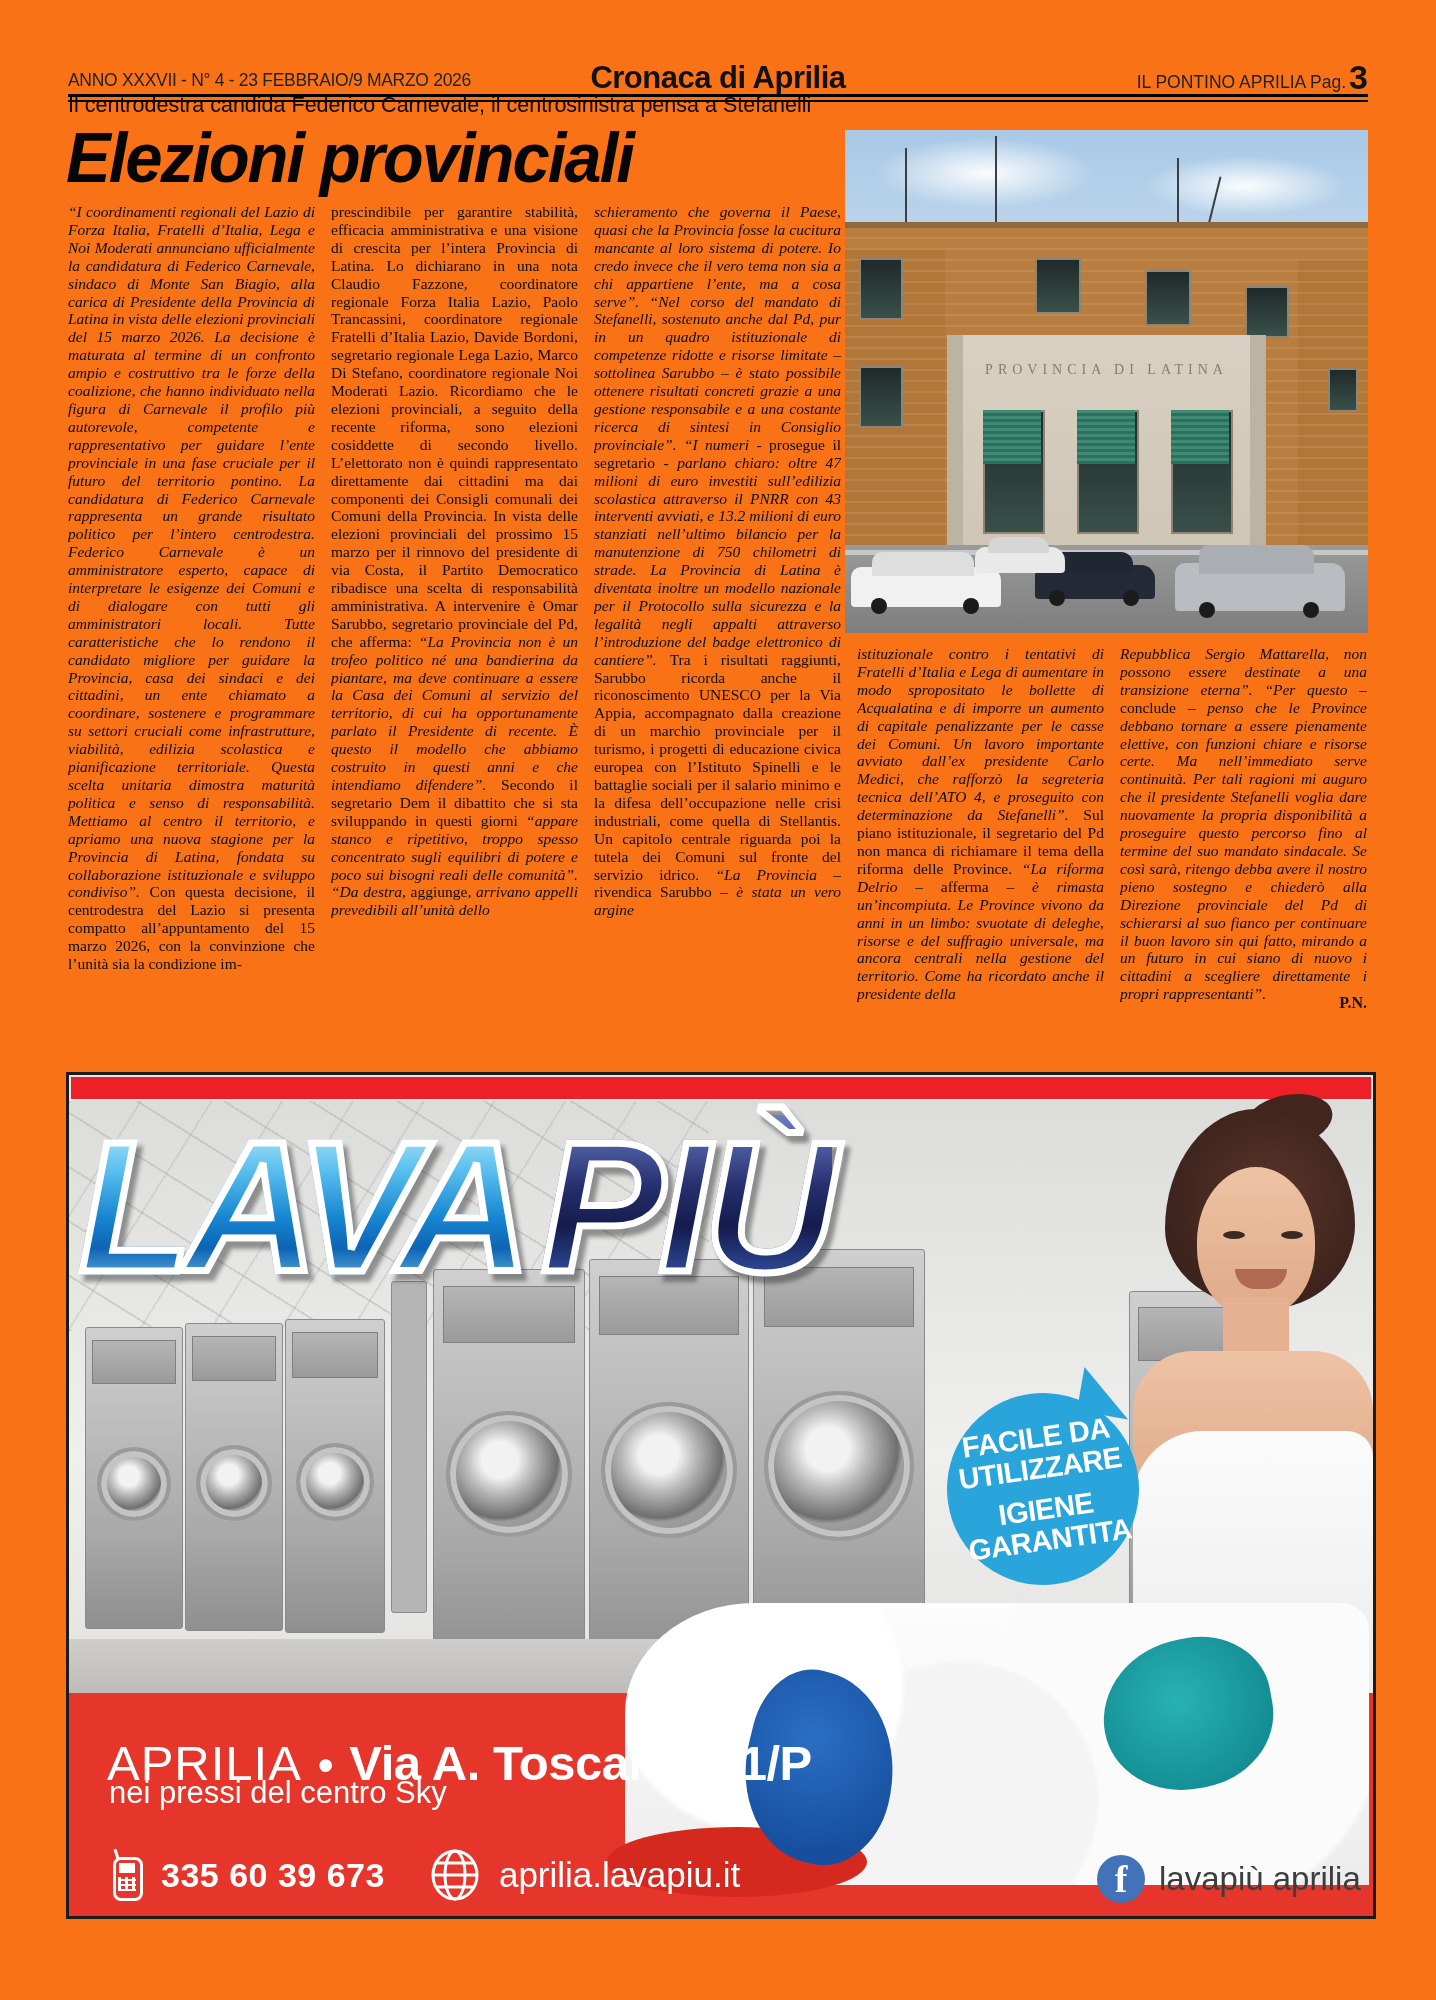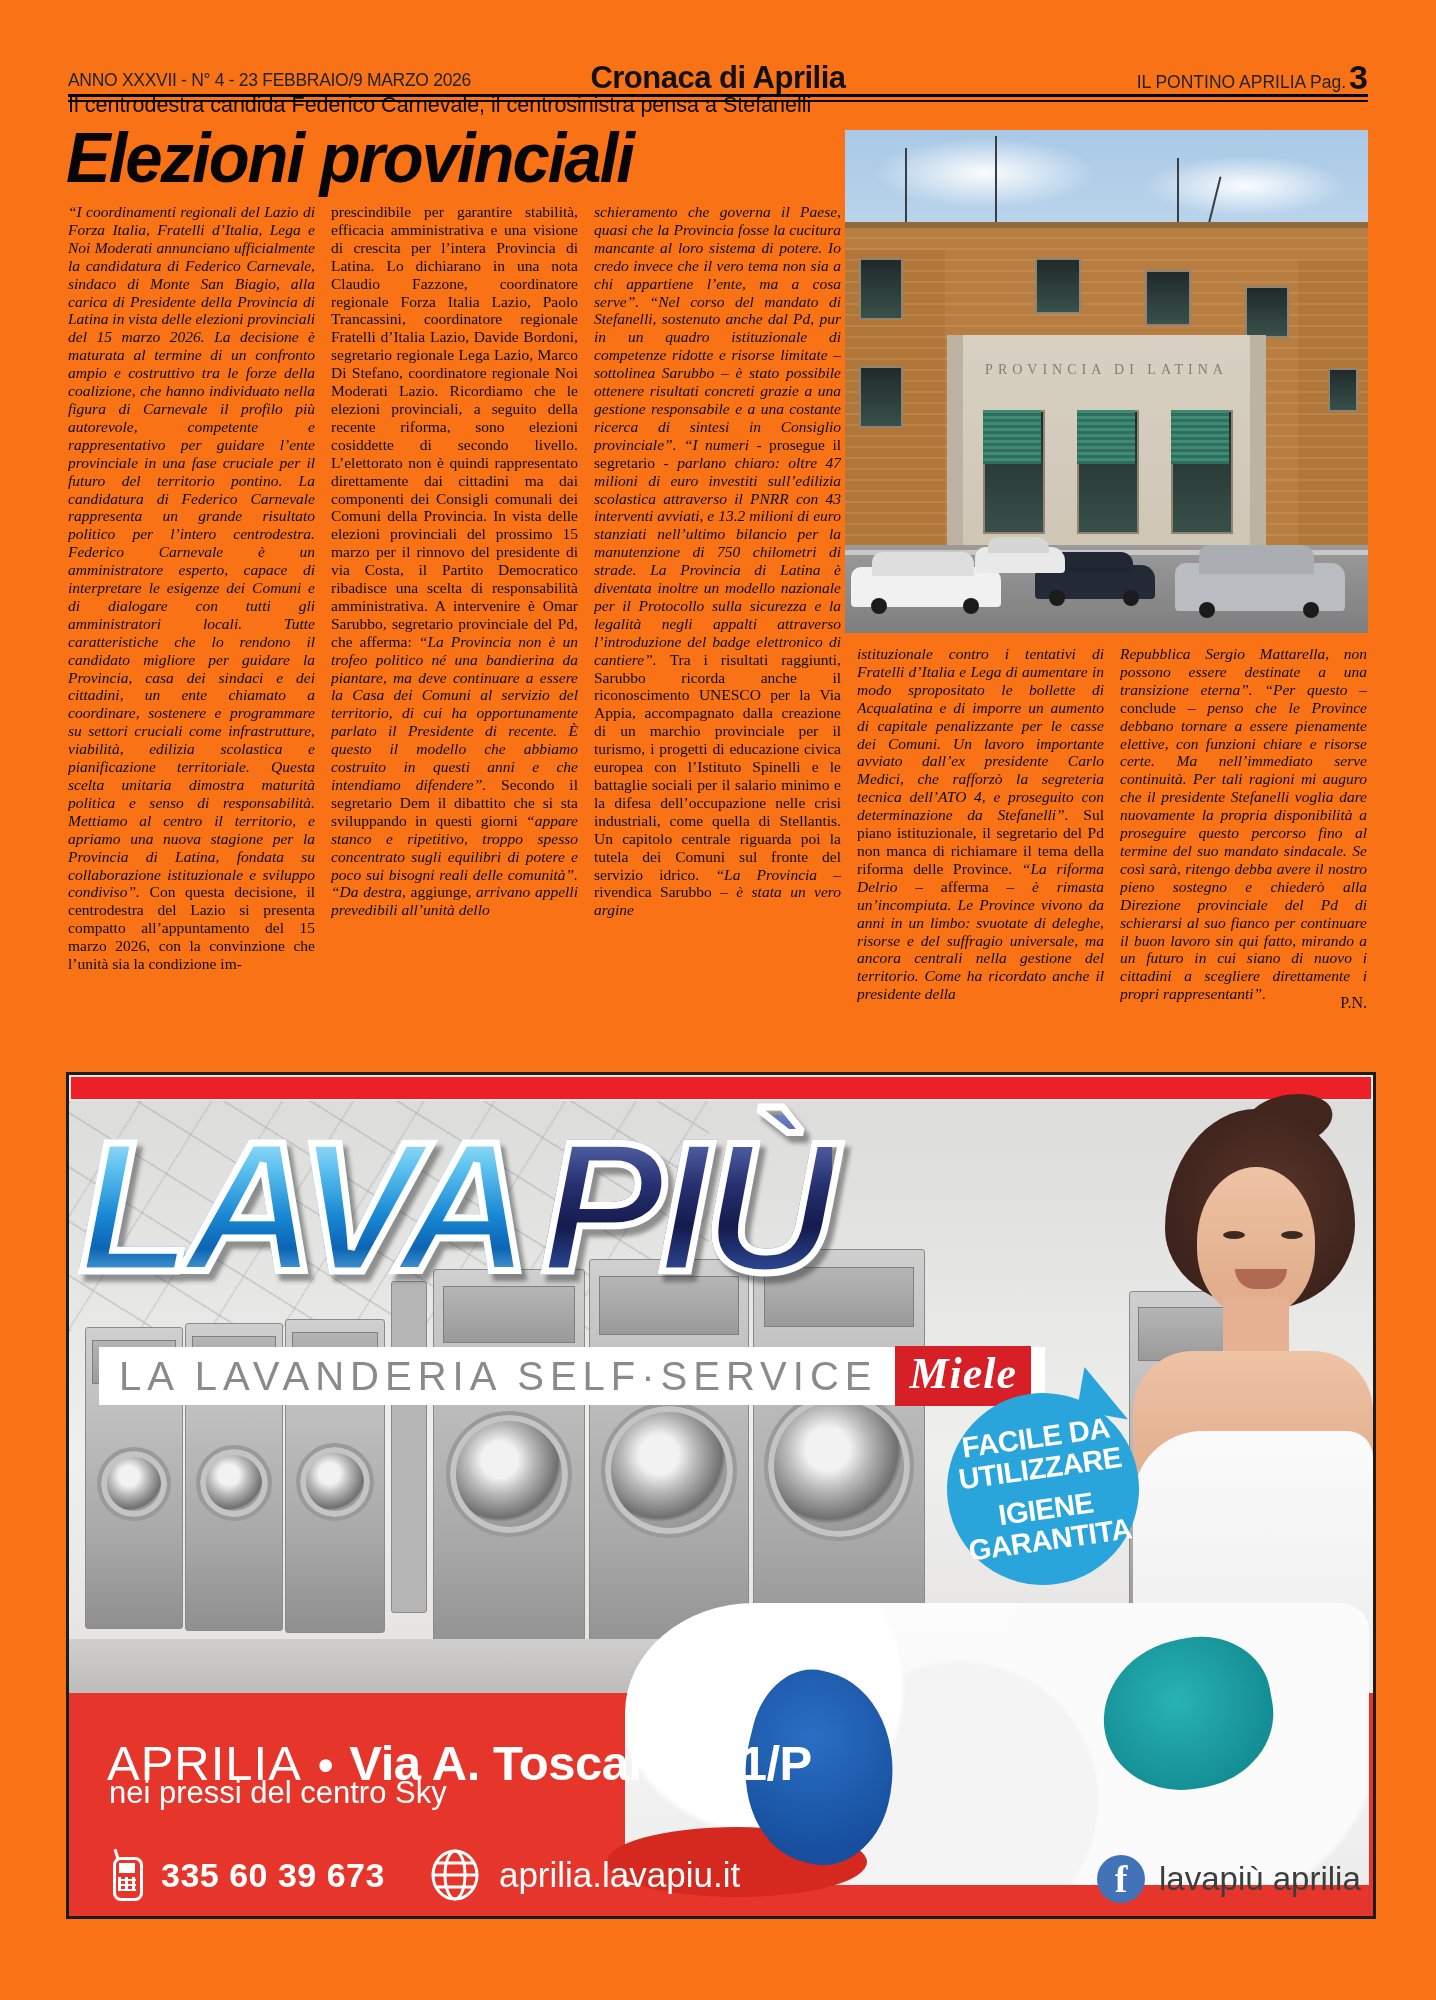--- a/index.html
+++ b/index.html
@@ -21,21 +21,21 @@
 
   
   .col{position:absolute;width:247px;font-family:"Liberation Serif",serif;font-size:15.5px;line-height:17.9px;
        text-align:justify;color:#0c0c0c;overflow:hidden;}
   .col .it{font-style:italic;}
   .c0{left:68px;top:203px;height:834px;}
   .c1{left:331px;top:203px;height:834px;}
   .c2{left:594px;top:203px;height:834px;}
   .c3{left:857px;top:645px;height:392px;}
   .c4{left:1120px;top:645px;height:392px;}
-  .byline{text-align:right;font-weight:normal;font-family:"Liberation Serif",serif;margin-top:4px;}
+  .byline{text-align:right;font-weight:bold;font-family:"Liberation Serif",serif;margin-top:4px;}
 
   
   .bphoto{position:absolute;left:845px;top:130px;width:523px;height:503px;overflow:hidden;background:linear-gradient(#a9c9e6,#d9e8f4 55%,#e9f2f9);}
   .cloud{position:absolute;background:radial-gradient(closest-side,rgba(255,255,255,.95),rgba(255,255,255,0));border-radius:50%;}
   .antenna{position:absolute;width:2px;background:#3a3f45;}
   .bld{position:absolute;left:0;right:0;top:98px;bottom:88px;
        background:repeating-linear-gradient(0deg,#b87d40 0 9px,#c2894d 9px 11px),#bb8144;}
   .bld-cornice{position:absolute;left:0;right:0;top:92px;height:8px;background:#8e6a3c;}
   .bld-wing{position:absolute;background:repeating-linear-gradient(0deg,#b07739 0 9px,#ba834a 9px 11px);}
   .concrete{position:absolute;left:118px;right:118px;top:205px;bottom:88px;background:linear-gradient(#d8d0c2,#cfc6b6);}
@@ -260,24 +260,20 @@
         <div class="neck"></div>
         <div class="chest"></div>
         <div class="cardigan"></div>
       </div>
 
       <div class="logo">
         <span class="lava">LAVA</span>
         <span class="piu">PIÙ</span>
       </div>
 
-      <div class="tagline">
-        <span class="t">LA LAVANDERIA SELF·SERVICE</span>
-        <span class="miele">Miele</span>
-      </div>
 
       <div class="bubble">
         <span class="l">FACILE DA</span>
         <span class="l">UTILIZZARE</span>
         <span class="gap"></span>
         <span class="l">IGIENE</span>
         <span class="l">GARANTITA</span>
       </div>
 
     </div>

